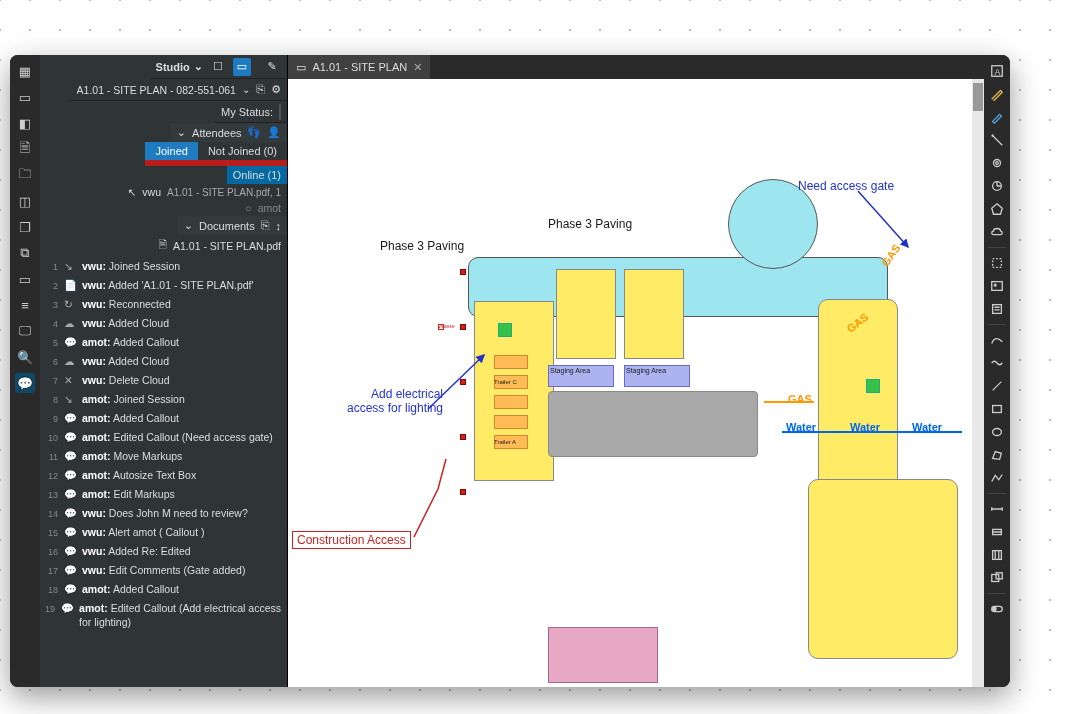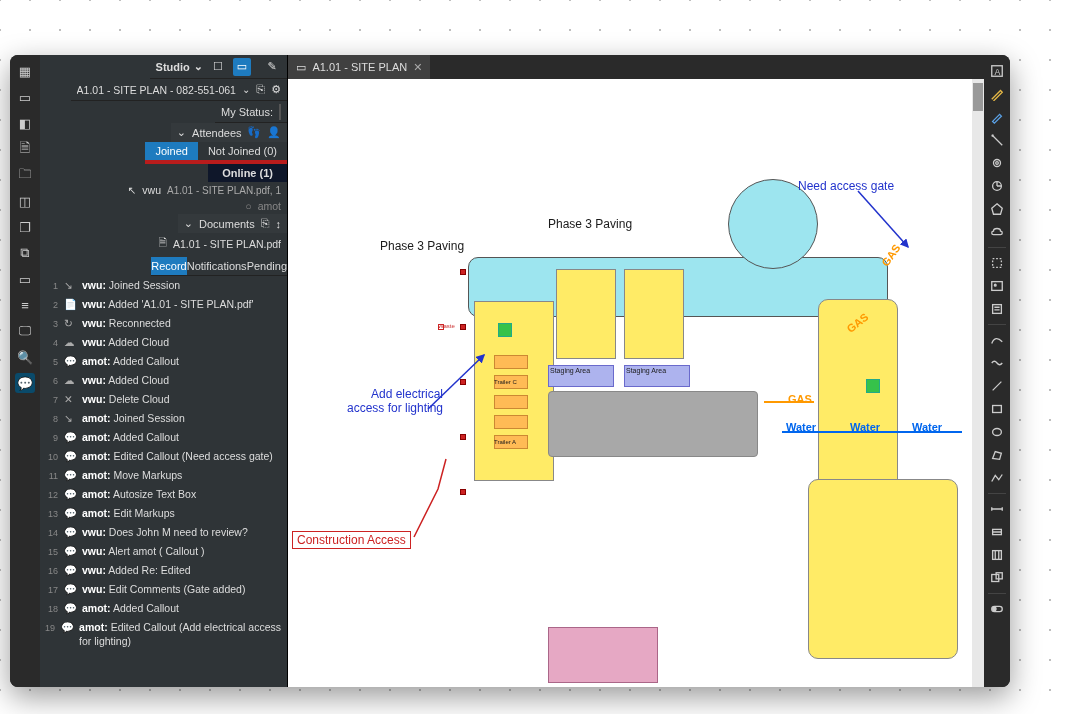--- a/index.html
+++ b/index.html
@@ -14,24 +14,24 @@
 
   
   .panel { width: 248px; background: #2f3437; color: #ddd; font-size: 11px; display: flex; flex-direction: column; border-right: 1px solid #000; align-items: flex-end; }
   .panel-top { display: flex; align-items: center; gap: 6px; padding: 4px 6px; border-bottom: 1px solid #222; height: 24px; }
   .dropdown { display: flex; align-items: center; gap: 4px; font-weight: bold; cursor: pointer; }
   .sq { width: 18px; height: 18px; display: flex; align-items: center; justify-content: center; border-radius: 2px; cursor: pointer; }
   .sq.sel { background: #1e7bbf; color: #fff; }
   .panel-row { display: flex; align-items: center; padding: 3px 6px; border-bottom: 1px solid #222; gap: 6px; height: 22px; }
   .panel-row .grow { flex: 1; overflow: hidden; white-space: nowrap; text-overflow: ellipsis; font-size: 10.5px; }
   .status-select { flex: 1; height: 16px; background: #2f3437; border: 1px solid #555; }
-  .attendee-tabs { display: flex; border-bottom: 4px solid #b91c1c; }
+  .attendee-tabs { display: flex; border-bottom: 6px solid #b91c1c; }
   .att-tab { padding: 3px 10px; font-size: 11px; cursor: pointer; }
   .att-tab.sel { background: #1e7bbf; color: #fff; }
-  .group-head { padding: 3px 14px; font-weight: bold; font-size: 11px; background: #0f172a; }
+  .group-head { padding: 3px 6px; font-weight: normal; font-size: 11px; background: #0369a1; }
   .group-item { padding: 2px 6px 2px 18px; font-size: 10.5px; display: flex; gap: 6px; align-items: center; }
   .group-item .right { margin-left: auto; color: #aaa; font-size: 10px; }
   .docs-head { padding: 3px 6px; display: flex; align-items: center; gap: 6px; background: #34393c; }
   .record-tabs { display: flex; border-bottom: 1px solid #222; margin-top: 2px; }
   .rec-tab { flex: 1; text-align: center; padding: 3px 0; font-size: 11px; cursor: pointer; }
   .rec-tab.sel { background: #1e7bbf; color: #fff; }
   .records { flex: 1; overflow-y: auto; }
   .rec { display: flex; gap: 6px; padding: 2px 4px; font-size: 10.5px; align-items: flex-start; line-height: 14px; }
   .rec .num { width: 14px; text-align: right; color: #888; font-size: 9px; padding-top: 1px; }
   .rec .ric { width: 12px; color: #aaa; }
@@ -151,25 +151,20 @@
       <span>⌄</span>
       <span style="flex:1">Documents</span>
       <span>⎘</span>
       <span>↕</span>
     </div>
     <div class="group-item">
       <span>🗎</span>
       <span>A1.01 - SITE PLAN.pdf</span>
     </div>
 
-    <div class="record-tabs">
-      <div class="rec-tab sel">Record</div>
-      <div class="rec-tab">Notifications</div>
-      <div class="rec-tab">Pending</div>
-    </div>
 
     <div class="records" id="records-list">
         <div class="rec">
           <span class="num">1</span>
           <span class="ric">↘</span>
           <span><span class="user">vwu:</span> <span>Joined Session</span></span>
         </div>
         <div class="rec">
           <span class="num">2</span>
           <span class="ric">📄</span>

